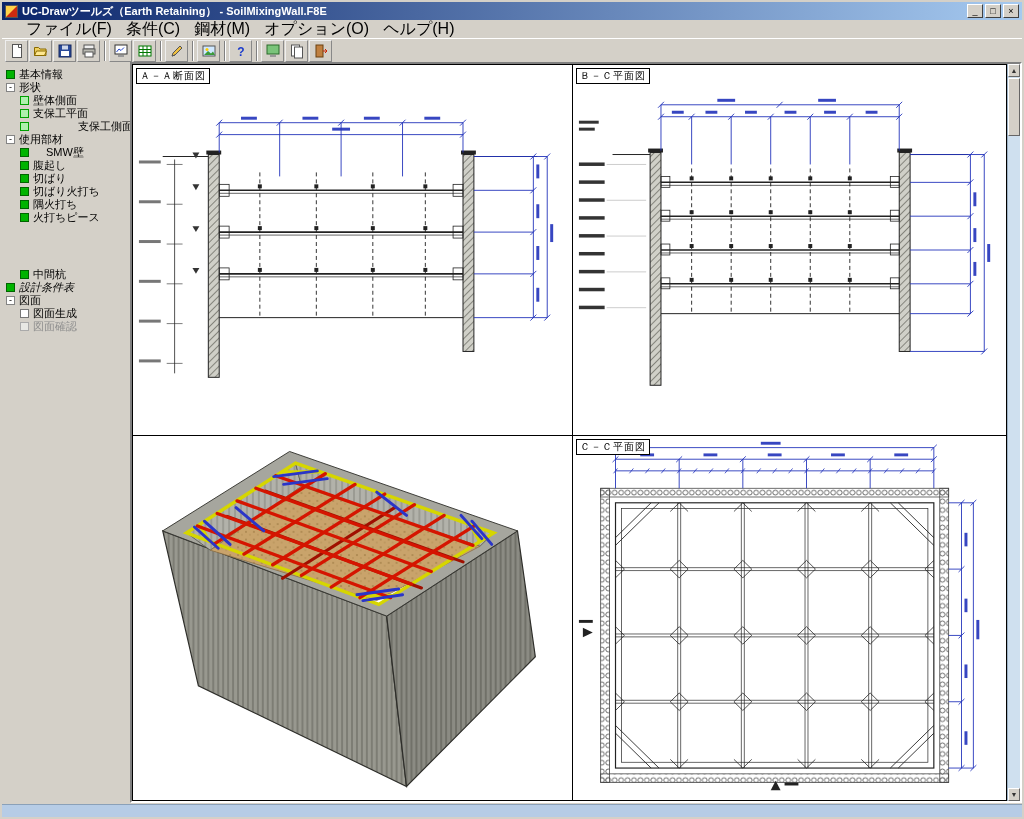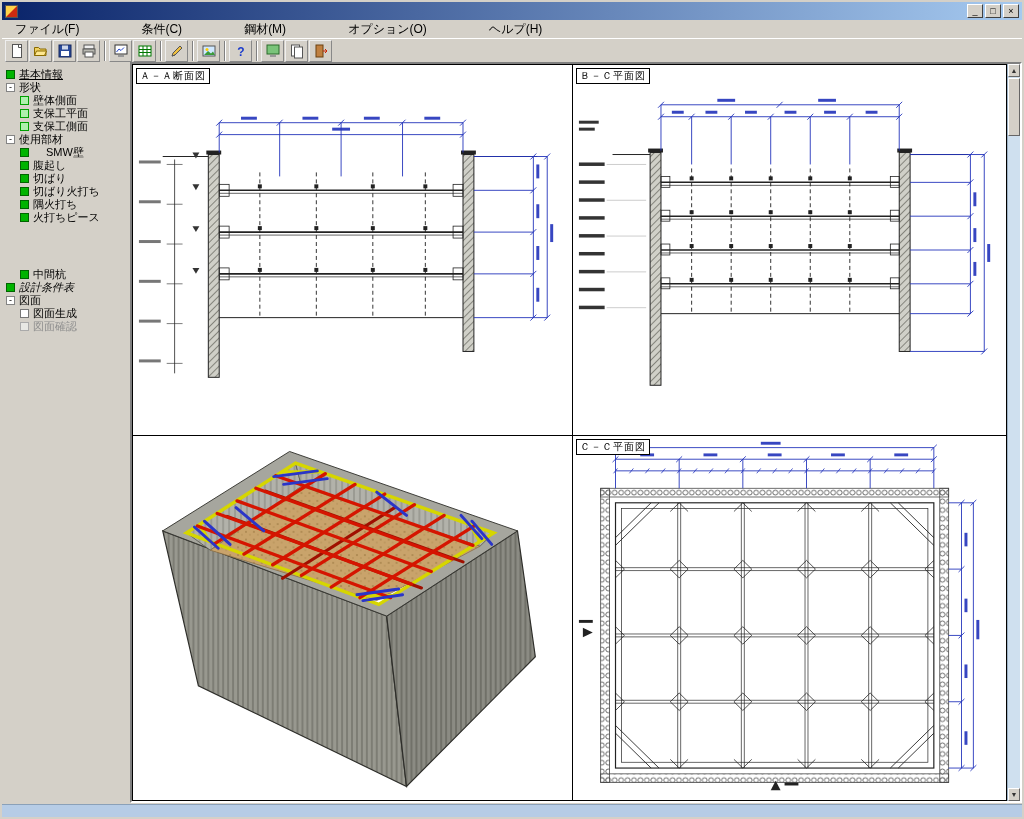--- a/index.html
+++ b/index.html
@@ -11,22 +11,22 @@
     background:linear-gradient(to right,#0a246a,#a6caf0);
     display:flex;align-items:center;padding:0 3px;color:#fff;}
   .app-icon{width:13px;height:13px;margin-right:4px;flex:none;
     background:linear-gradient(135deg,#ffd24a 48%,#cc2b10 52%);border:1px solid #555;}
   .title-text{font-size:11px;font-weight:bold;white-space:nowrap;overflow:hidden;}
   .win-btns{margin-left:auto;display:flex;gap:2px;}
   .win-btn{width:16px;height:14px;font-size:9px;line-height:11px;text-align:center;
     background:#d4d0c8;color:#000;border:1px solid;border-color:#fff #404040 #404040 #fff;cursor:default;}
 
   
-  .menubar{position:absolute;left:8px;top:20px;right:2px;height:18px;
-    display:flex;align-items:center;font-size:12px;background:#d4d0c8;gap:48px;}
+  .menubar{position:absolute;left:19px;top:20px;right:2px;height:18px;
+    display:flex;align-items:center;font-size:16px;background:#d4d0c8;}
   .menu-item{padding:2px 7px;white-space:nowrap;}
 
   
   .toolbar{position:absolute;left:2px;top:38px;right:2px;height:24px;
     display:flex;align-items:center;padding-left:3px;background:#d4d0c8;
     border-top:1px solid #fff;}
   .tb-btn{width:23px;height:22px;display:inline-flex;align-items:center;justify-content:center;
     background:#d4d0c8;border:1px solid;border-color:#eee #888 #888 #eee;margin-right:1px;padding:0;}
   .tb-ico{width:16px;height:16px;display:block;}
   .tb-ico svg{width:16px;height:16px;display:block;}
@@ -70,20 +70,21 @@
   .statusbar{position:absolute;left:2px;right:2px;bottom:2px;height:13px;
     background:#b6cce6;border-top:1px solid #8aa0b8;}
 </style>
 </head>
 <body>
 
 <div class="window">
 
   <div class="titlebar">
     <span class="app-icon"></span>
+    <span class="title-text">UC-Drawツールズ（Earth Retaining） - SoilMixingWall.F8E</span>
     <span class="win-btns">
       <button class="win-btn">_</button>
       <button class="win-btn">□</button>
       <button class="win-btn">×</button>
     </span>
   </div>
 
   <div class="menubar">
       <span class="menu-item">ファイル(F)</span>
       <span class="menu-item">条件(C)</span>
@@ -193,37 +194,37 @@
         <span class="tb-ico">
           <svg viewBox="0 0 16 16">
             <rect x="3" y="2" width="7" height="12" fill="#c08040" stroke="#6a4010"></rect>
             <path d="M10 8h4m0 0l-2-2m2 2l-2 2" stroke="#cc2200" fill="none"></path>
           </svg>
         </span>
       </button>
     </div>
 
   <div class="sidebar">
-      <div class="tree-row" style="padding-left: 4px; text-decoration: underline;">
+      <div class="tree-row" style="padding-left: 4px;">
         <span class="tn tn-green-filled"></span>
         <span class="tree-label">基本情報</span>
       </div>
       <div class="tree-row" style="padding-left: 4px;">
         <span class="tn tn-expander">-</span>
         <span class="tree-label">形状</span>
       </div>
       <div class="tree-row" style="padding-left: 18px;">
         <span class="tn tn-green-box"></span>
         <span class="tree-label">壁体側面</span>
       </div>
       <div class="tree-row" style="padding-left: 18px;">
         <span class="tn tn-green-box"></span>
         <span class="tree-label">支保工平面</span>
       </div>
-      <div class="tree-row" style="padding-left: 18px;">
+      <div class="tree-row" style="padding-left: 18px; gap: 45px;">
         <span class="tn tn-green-box"></span>
         <span class="tree-label">支保工側面</span>
       </div>
       <div class="tree-row" style="padding-left: 4px;">
         <span class="tn tn-expander">-</span>
         <span class="tree-label">使用部材</span>
       </div>
       <div class="tree-row" style="padding-left: 18px; gap: 13px;">
         <span class="tn tn-green-filled"></span>
         <span class="tree-label">SMW壁</span>

